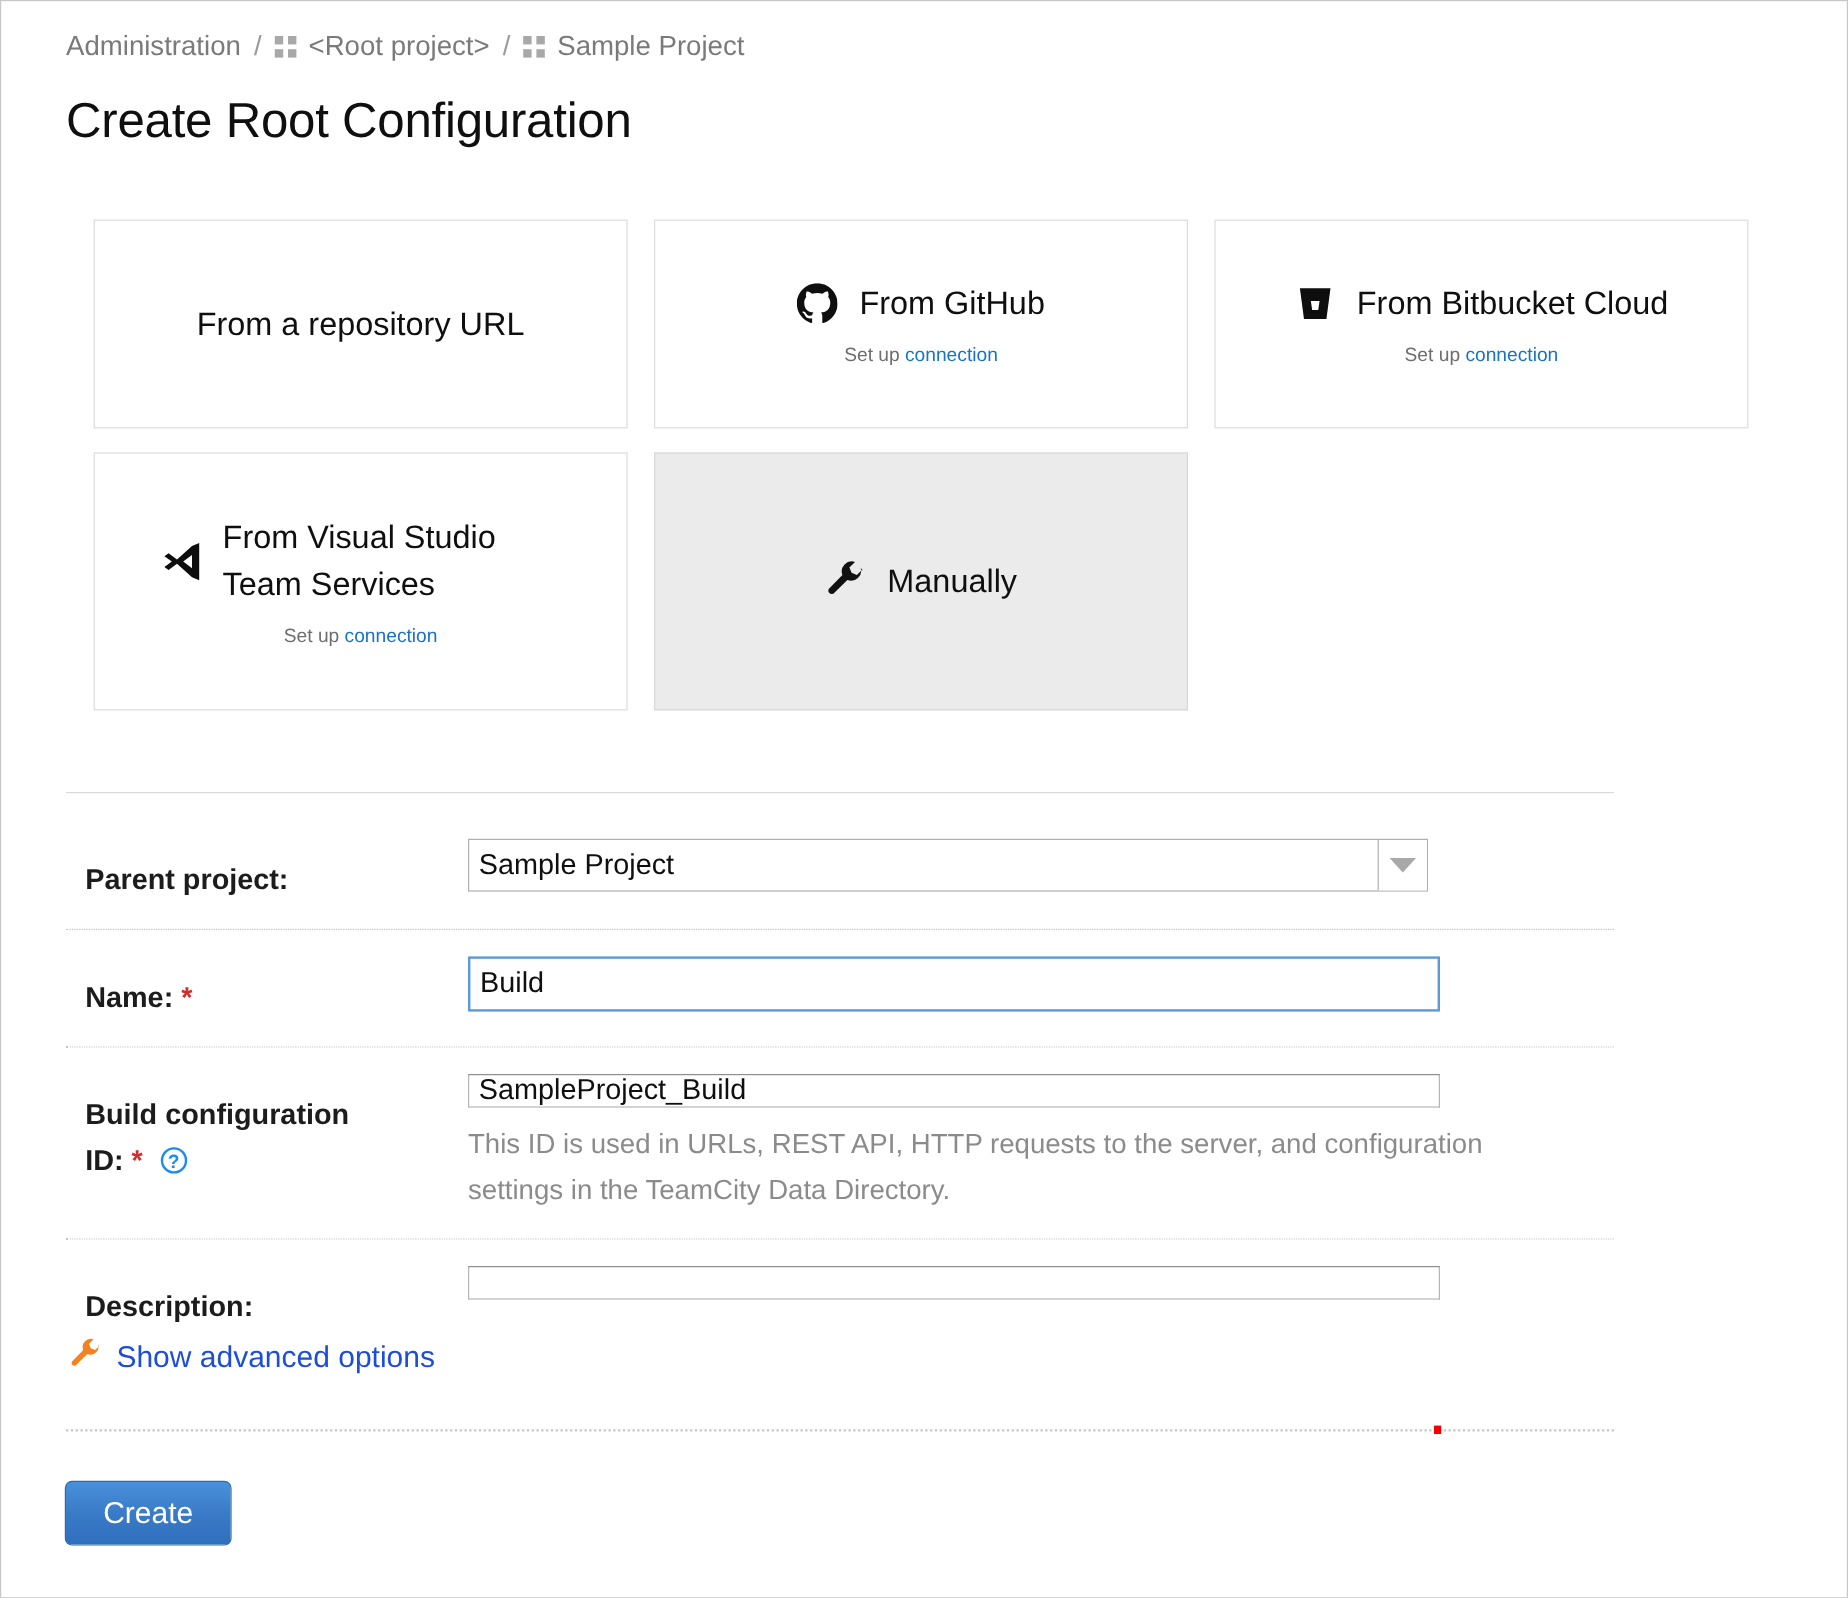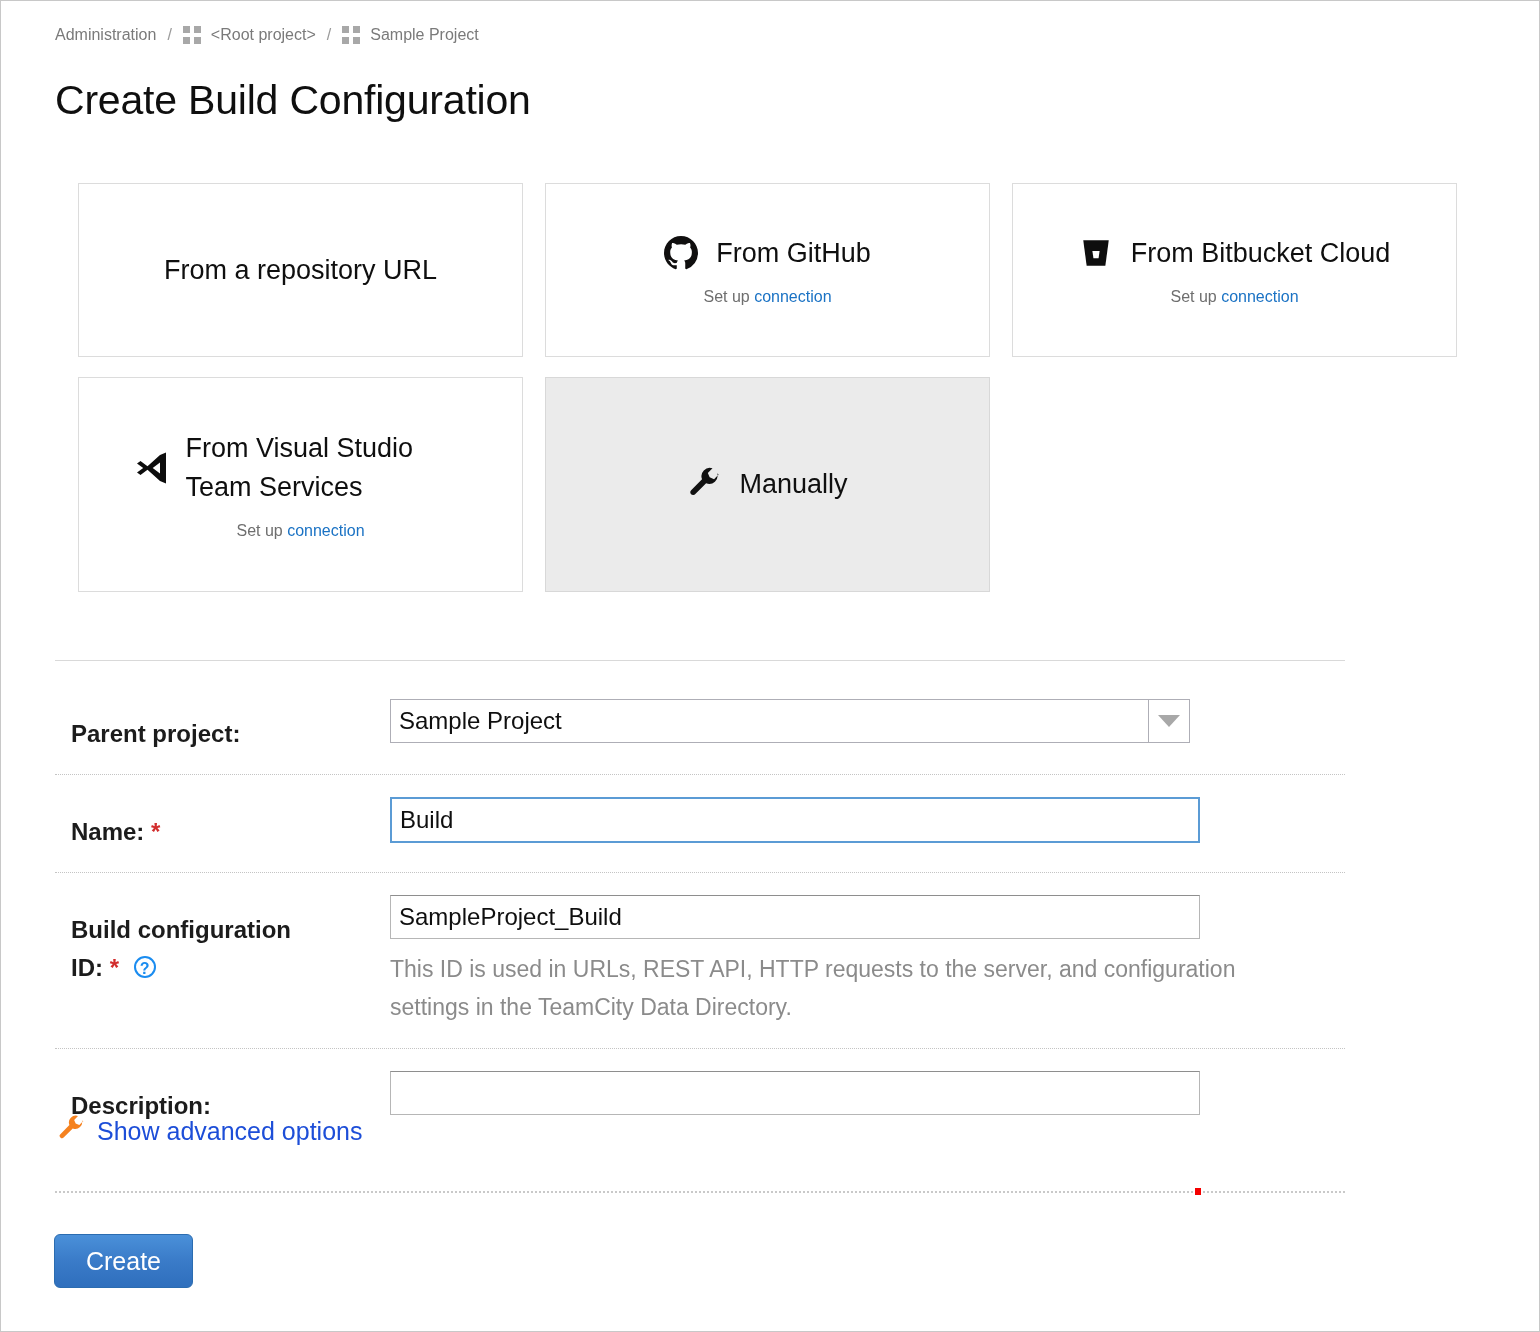--- a/index.html
+++ b/index.html
@@ -19,21 +19,21 @@
     border: 1px solid #c8c8c8;
     background: #ffffff;
     overflow: hidden;
   }
 
   
   .breadcrumb {
     position: absolute;
     left: 54px;
     top: 24px;
-    font-size: 16px;
+    font-size: 23px;
     color: #7a7a7a;
     display: flex;
     align-items: center;
     white-space: nowrap;
   }
   .crumb-text { color: #7a7a7a; }
   .crumb-sep {
     margin: 0 11px;
     color: #9a9a9a;
   }
@@ -173,21 +173,21 @@
     vertical-align: 2px;
     margin-left: 8px;
     box-sizing: border-box;
     cursor: pointer;
   }
   .fcontrol { flex: 1 1 auto; }
 
   .tc-input {
     box-sizing: border-box;
     width: 810px;
-    height: 44px;
+    height: 28px;
     border: 1px solid #b6b6b6;
     border-top-color: #8e8e8e;
     background: #ffffff;
     font-family: "Liberation Sans", sans-serif;
     font-size: 24px;
     color: #0f0f0f;
     padding: 0 8px;
     outline: none;
     display: block;
   }
@@ -305,21 +305,21 @@
     <span class="crumb-sep">/</span>
     <span class="proj-icon">
         <i></i>
         <i></i>
         <i></i>
         <i></i>
       </span>
     <span class="crumb-text">Sample Project</span>
   </div>
 
-  <h1 class="page-title">Create Build Configuration</h1>
+  <h1 class="page-title">Create Root Configuration</h1>
 
   <div class="tiles">
 
     <div class="tile-row row1">
 
       <div class="tile r1">
         <div class="tile-title">
           <span class="tt-text">From a repository URL</span>
         </div>
       </div>

